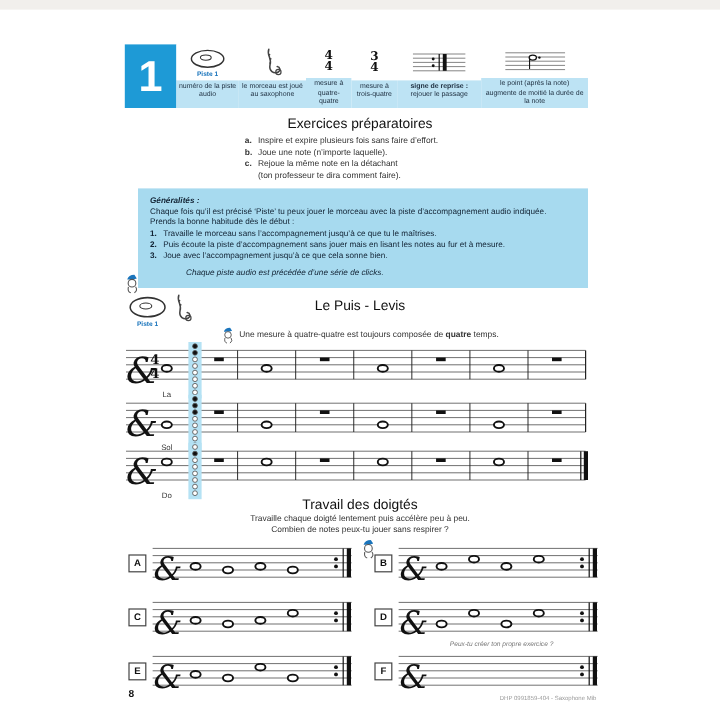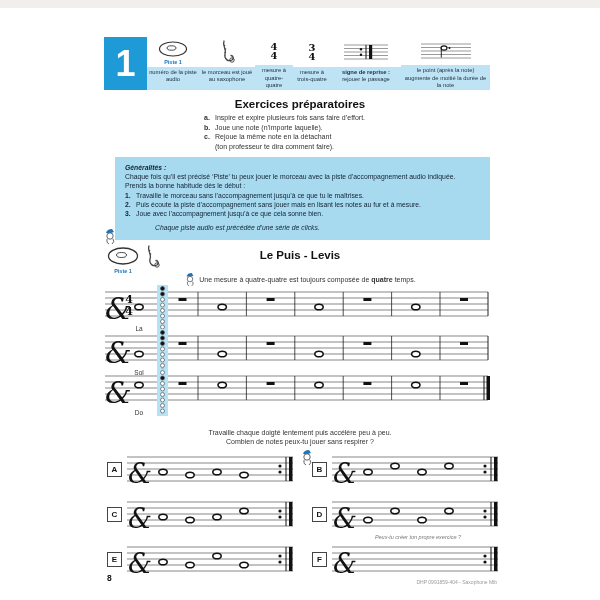--- a/index.html
+++ b/index.html
@@ -12,21 +12,21 @@
          color:#fff;font-size:36px;font-weight:bold;display:flex;align-items:center;justify-content:center;}
   .header-cols{position:absolute;left:147px;top:37px;width:343px;height:53px;display:flex;}
   .hcol{display:flex;flex-direction:column;}
   .icon-area{height:30px;display:flex;flex-direction:column;align-items:center;justify-content:center;background:#fff;}
   .cap{flex:1;background:var(--strip);font-size:5.8px;line-height:1.25;text-align:center;padding:2px 2px 1px;color:#234;}
   .cap .b{font-weight:bold;}
   .piste{font-size:5.5px;font-weight:bold;color:var(--blue_text);margin-top:1px;}
   .tsig{display:flex;flex-direction:column;align-items:center;font-family:"DejaVu Serif",serif;
         font-weight:bold;font-size:10px;line-height:9px;color:#111;}
 
-  .h1{position:absolute;left:90px;width:420px;text-align:center;font-weight:bold;font-size:11.5px;color:#111;}
+  .h1{position:absolute;left:90px;width:420px;text-align:center;font-weight:normal;font-size:11.5px;color:#111;}
   .centered-note{position:absolute;left:90px;width:420px;text-align:center;font-size:7px;color:#333;}
 
   .ex-list{position:absolute;left:204px;top:113px;font-size:7px;line-height:9.6px;color:#333;}
   .ex-list .letter{font-weight:bold;display:inline-block;width:11px;}
   .ex-list .cont{margin-left:11px;}
 
   .gen-box{position:absolute;left:115px;top:157px;width:375px;box-sizing:border-box;
            background:var(--box);padding:6px 10px 8px;font-size:6.8px;line-height:9.2px;color:#123;}
   .gen-title{font-weight:bold;font-style:italic;}
   .step .num{font-weight:bold;display:inline-block;width:11px;}
@@ -294,20 +294,21 @@
         <rect x="161.60000000000002" y="14" width="8" height="3" fill="#111"></rect>
         <ellipse cx="214" cy="17" rx="4.2" ry="2.8" fill="#fff" stroke="#111" stroke-width="1.6"></ellipse>
         <rect x="258.4" y="14" width="8" height="3" fill="#111"></rect>
         <ellipse cx="310.8" cy="17" rx="4.2" ry="2.8" fill="#fff" stroke="#111" stroke-width="1.6"></ellipse>
         <rect x="355" y="14" width="8" height="3" fill="#111"></rect>
         <line x1="379" y1="8" x2="379" y2="32" stroke="#111" stroke-width="1"></line>
         <rect x="381.5" y="8" width="3.5" height="24" fill="#111"></rect>
       </svg>
     </div>
 
+  <div class="h1" style="top:415px">Travail des doigtés</div>
   <div class="centered-note" style="top:429px">Travaille chaque doigté lentement puis accélère peu à peu.</div>
   <div class="centered-note" style="top:438px">Combien de notes peux-tu jouer sans respirer ?</div>
 
   <div class="exbox" style="left:107px;top:462px">A</div>
   <div class="ex-staff" style="left:127px;top:452px">
       <svg width="172" height="36">
         <line x1="0" y1="5" x2="166" y2="5" stroke="#555" stroke-width="0.7"></line>
         <line x1="0" y1="11" x2="166" y2="11" stroke="#555" stroke-width="0.7"></line>
         <line x1="0" y1="17" x2="166" y2="17" stroke="#555" stroke-width="0.7"></line>
         <line x1="0" y1="23" x2="166" y2="23" stroke="#555" stroke-width="0.7"></line>

